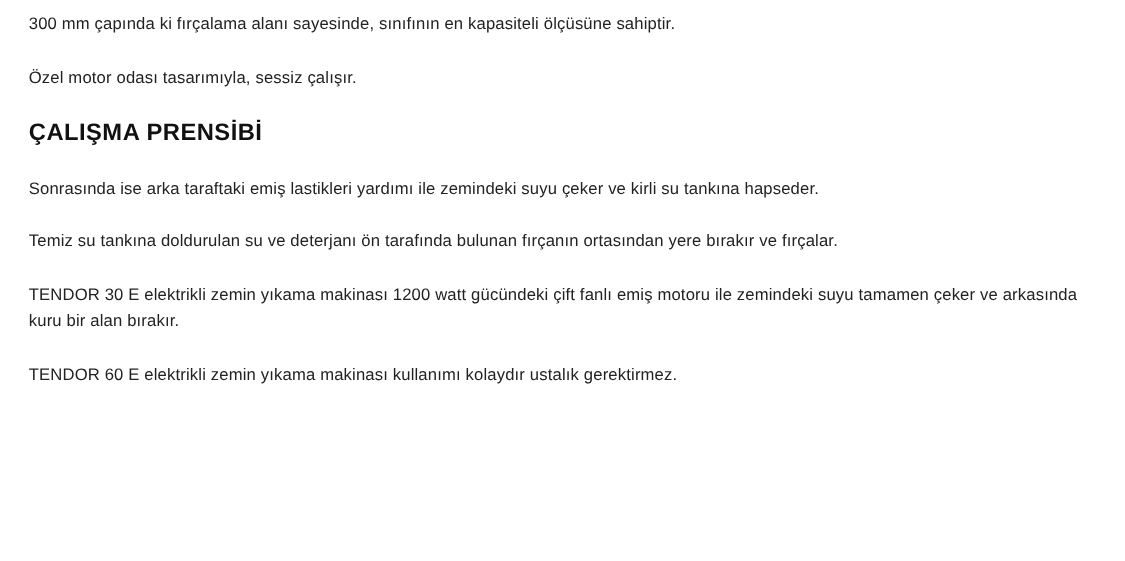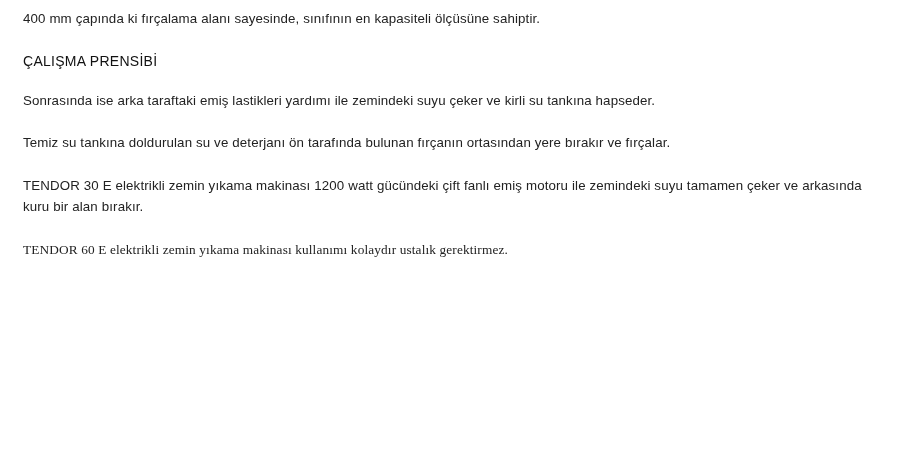--- a/index.html
+++ b/index.html
@@ -24,39 +24,39 @@
   .para {
     font-size: 13.3px;
     line-height: 1.62;
     color: #222222;
     margin: 0 0 21px 0;
     max-width: 862px;
     text-align: left;
     letter-spacing: 0.01em;
   }
   .heading {
-    font-size: 14px;
+    font-size: 19px;
     line-height: 1.5;
-    font-weight: normal;
+    font-weight: bold;
     color: #111111;
     margin: 0 0 18px 0;
     letter-spacing: 0.02em;
   }
   .para:last-child {
     margin-bottom: 0;
-    font-family: Liberation Serif, serif;
   }
 </style>
 </head>
 <body>
 
 <div class="page">
 
-  <p class="para">400 mm çapında ki fırçalama alanı sayesinde, sınıfının en kapasiteli ölçüsüne sahiptir.</p>
+  <p class="para">300 mm çapında ki fırçalama alanı sayesinde, sınıfının en kapasiteli ölçüsüne sahiptir.</p>
 
+  <p class="para">Özel motor odası tasarımıyla, sessiz çalışır.</p>
 
 
 
   <h2 class="heading">ÇALIŞMA PRENSİBİ</h2>
 
   <p class="para">Sonrasında ise arka taraftaki emiş lastikleri yardımı ile zemindeki suyu çeker ve kirli su tankına hapseder.</p>
 
   <p class="para">Temiz su tankına doldurulan su ve deterjanı ön tarafında bulunan fırçanın ortasından yere bırakır ve fırçalar.</p>
 
   <p class="para">TENDOR 30 E elektrikli zemin yıkama makinası 1200 watt gücündeki çift fanlı emiş motoru ile zemindeki suyu tamamen çeker ve arkasında kuru bir alan bırakır.</p>

